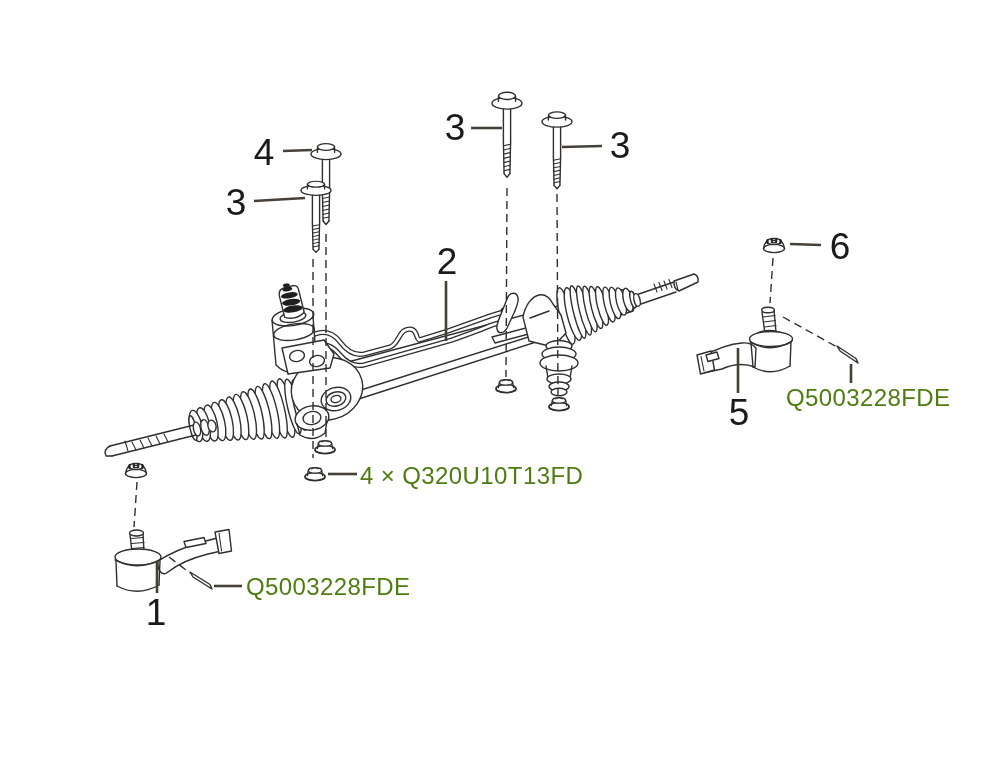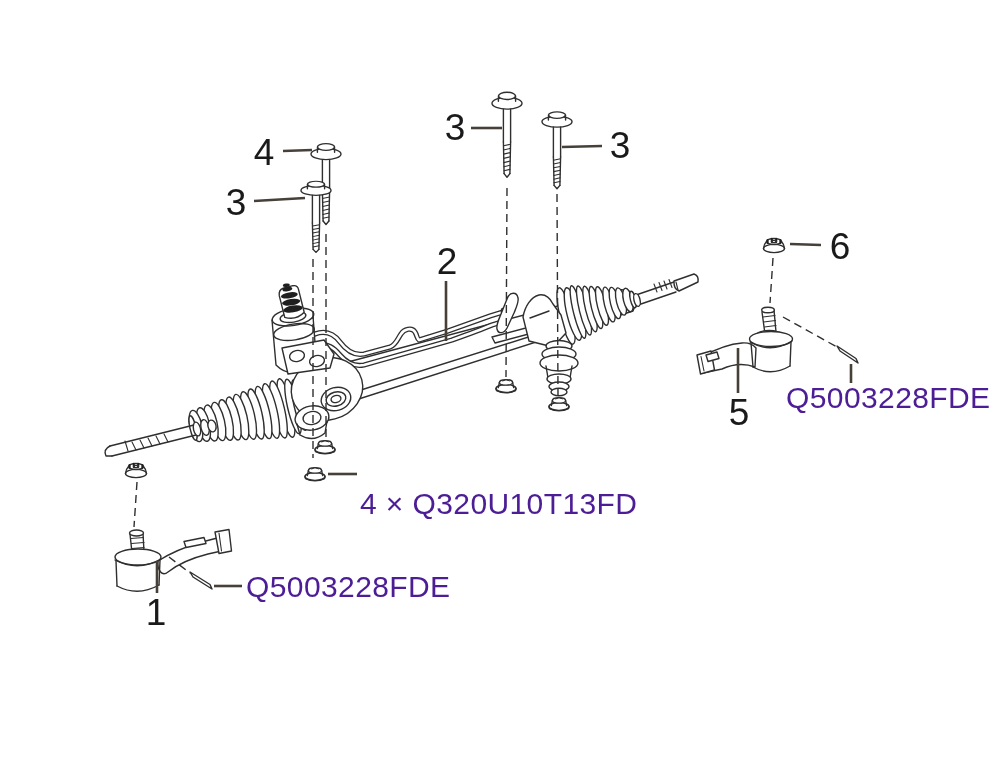--- a/index.html
+++ b/index.html
@@ -1,21 +1,21 @@
 <!DOCTYPE html>
 <html><head>
 <meta charset="utf-8">
 <style>
   html,body{margin:0;padding:0;background:#ffffff;}
   .stage{position:relative;width:1000px;height:773px;background:#ffffff;overflow:hidden;
          font-family:"Liberation Sans", sans-serif;}
   .stage svg{position:absolute;left:0;top:0;}
   .callout{position:absolute;color:#1a1a1a;font-size:37px;line-height:1;font-weight:400;
            transform:translate(-50%,-50%);white-space:nowrap;}
-  .pn{position:absolute;color:#4c1d95;font-size:30px;line-height:1;font-weight:400;
+  .pn{position:absolute;color:#4d7c0f;font-size:24px;line-height:1;font-weight:400;
       letter-spacing:.4px;transform:translateY(-50%);white-space:nowrap;}
   .art{stroke:#2f2f2f;stroke-width:1.4;fill:none;stroke-linecap:round;stroke-linejoin:round;}
   .artw{stroke:#2f2f2f;stroke-width:1.4;fill:#ffffff;stroke-linejoin:round;}
   .dark{fill:#1f1f1f;stroke:none;}
   .dash{stroke:#2f2f2f;stroke-width:1.4;fill:none;stroke-dasharray:8 5;}
   .lead{stroke:#464038;stroke-width:2.6;fill:none;stroke-linecap:butt;}
   .pipeo{stroke:#2f2f2f;stroke-width:5.2;fill:none;stroke-linecap:round;}
   .pipei{stroke:#ffffff;stroke-width:2.6;fill:none;stroke-linecap:round;}
 </style>
 </head>
@@ -255,17 +255,17 @@
 
 <div class="callout" style="left:156px;top:612px">1</div>
 <div class="callout" style="left:447px;top:261px">2</div>
 <div class="callout" style="left:236px;top:202px">3</div>
 <div class="callout" style="left:264px;top:152px">4</div>
 <div class="callout" style="left:455px;top:127px">3</div>
 <div class="callout" style="left:620px;top:145px">3</div>
 <div class="callout" style="left:739px;top:412px">5</div>
 <div class="callout" style="left:840px;top:246px">6</div>
 
-<div class="pn" style="left:360px;top:504px">4 × Q320U10T13FD</div>
+<div class="pn" style="left:360px;top:476px">4 × Q320U10T13FD</div>
 <div class="pn" style="left:246px;top:587px">Q5003228FDE</div>
 <div class="pn" style="left:786px;top:398px">Q5003228FDE</div>
 
 </div>
 
 </body></html>

